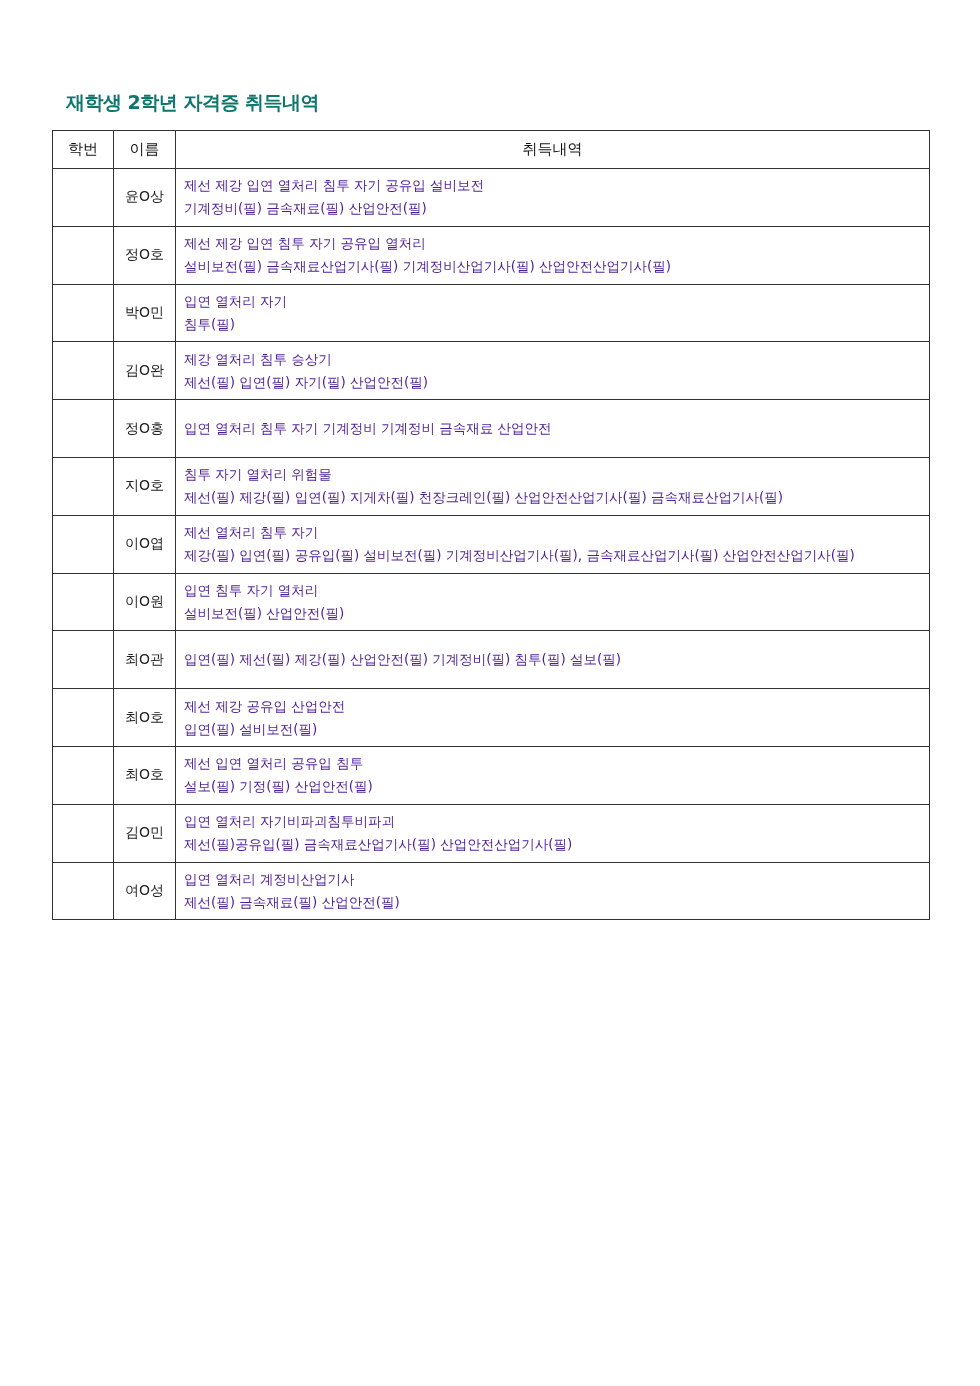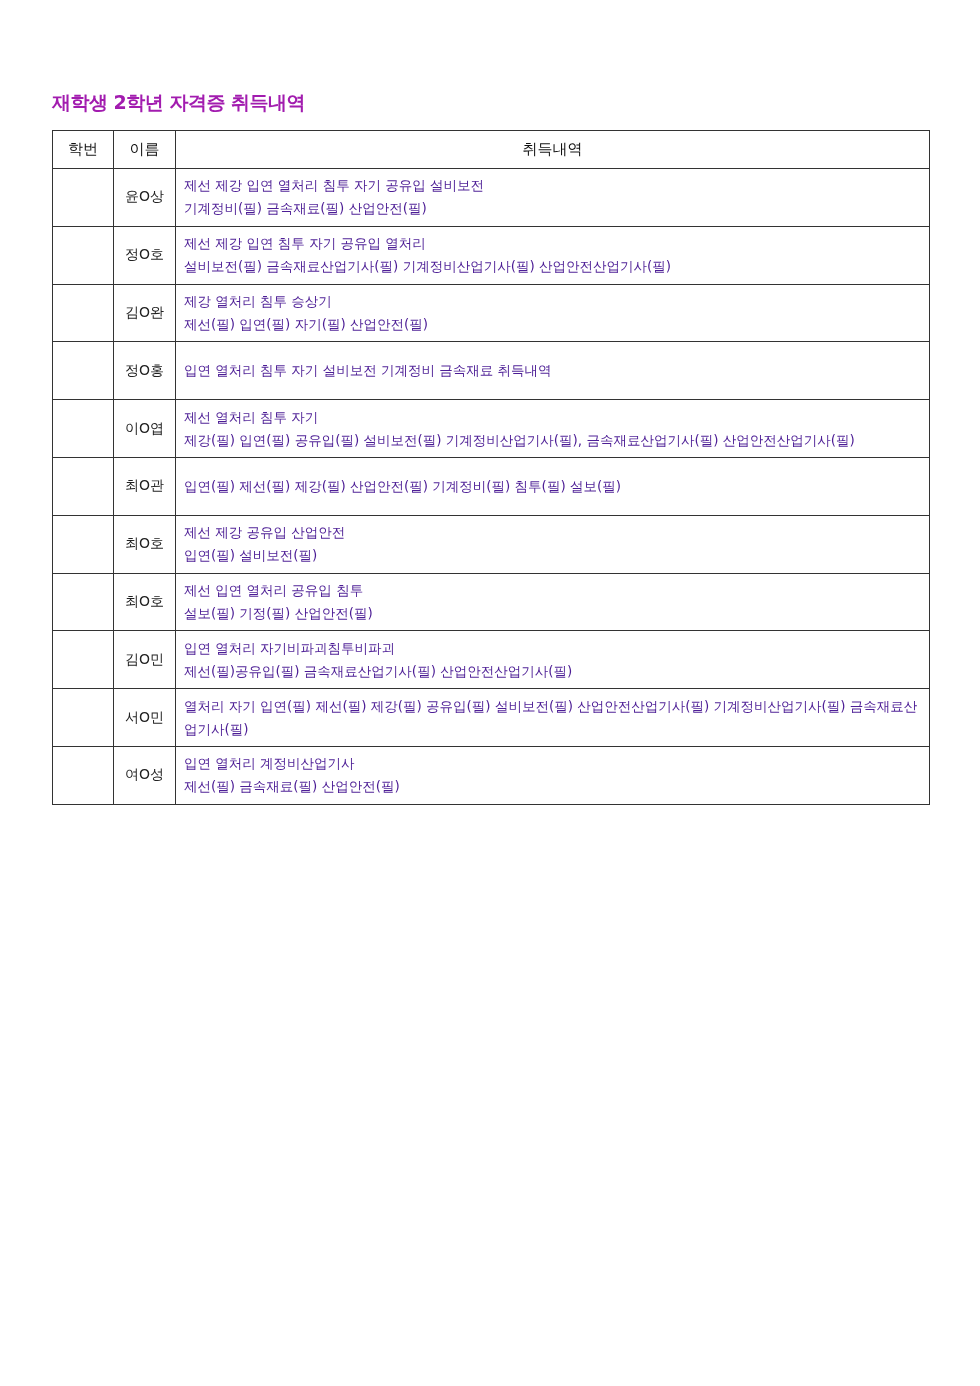--- a/index.html
+++ b/index.html
@@ -9,26 +9,26 @@
     }
     body {
       width: 980px;
       height: 1386px;
       position: relative;
       font-family: "DejaVu Sans", "Liberation Sans", sans-serif;
       color: #111;
     }
     .doc-title {
       position: absolute;
-      left: 52px;
+      left: 66px;
       top: 90px;
       font-size: 19px;
       font-weight: bold;
       letter-spacing: -0.5px;
-      color: #a21caf;
+      color: #0f766e;
     }
     table.cert-table {
       position: absolute;
       left: 52px;
       top: 130px;
       width: 878px;
       border-collapse: collapse;
       table-layout: fixed;
     }
     table.cert-table th,
@@ -101,39 +101,63 @@
       <tr>
         <td class="cell-id"></td>
         <td class="cell-name">정O호</td>
         <td class="cell-detail">
           <span class="detail-line">제선 제강 입연 침투 자기 공유입 열처리</span>
           <span class="detail-line">설비보전(필) 금속재료산업기사(필) 기계정비산업기사(필) 산업안전산업기사(필)</span>
         </td>
       </tr>
       <tr>
         <td class="cell-id"></td>
+        <td class="cell-name">박O민</td>
+        <td class="cell-detail">
+          <span class="detail-line">입연 열처리 자기</span>
+          <span class="detail-line">침투(필)</span>
+        </td>
+      </tr>
+      <tr>
+        <td class="cell-id"></td>
         <td class="cell-name">김O완</td>
         <td class="cell-detail">
           <span class="detail-line">제강 열처리 침투 승상기</span>
           <span class="detail-line">제선(필) 입연(필) 자기(필) 산업안전(필)</span>
         </td>
       </tr>
       <tr>
         <td class="cell-id"></td>
         <td class="cell-name">정O홍</td>
         <td class="cell-detail">
-          <span class="detail-line">입연 열처리 침투 자기 설비보전 기계정비 금속재료 취득내역</span>
+          <span class="detail-line">입연 열처리 침투 자기 기계정비 기계정비 금속재료 산업안전</span>
+        </td>
+      </tr>
+      <tr>
+        <td class="cell-id"></td>
+        <td class="cell-name">지O호</td>
+        <td class="cell-detail">
+          <span class="detail-line">침투 자기 열처리 위험물</span>
+          <span class="detail-line">제선(필) 제강(필) 입연(필) 지게차(필) 천장크레인(필) 산업안전산업기사(필) 금속재료산업기사(필)</span>
         </td>
       </tr>
       <tr>
         <td class="cell-id"></td>
         <td class="cell-name">이O엽</td>
         <td class="cell-detail">
           <span class="detail-line">제선 열처리 침투 자기</span>
           <span class="detail-line">제강(필) 입연(필) 공유입(필) 설비보전(필) 기계정비산업기사(필), 금속재료산업기사(필) 산업안전산업기사(필)</span>
+        </td>
+      </tr>
+      <tr>
+        <td class="cell-id"></td>
+        <td class="cell-name">이O원</td>
+        <td class="cell-detail">
+          <span class="detail-line">입연 침투 자기 열처리</span>
+          <span class="detail-line">설비보전(필) 산업안전(필)</span>
         </td>
       </tr>
       <tr>
         <td class="cell-id"></td>
         <td class="cell-name">최O관</td>
         <td class="cell-detail">
           <span class="detail-line">입연(필) 제선(필) 제강(필) 산업안전(필) 기계정비(필) 침투(필) 설보(필)</span>
         </td>
       </tr>
       <tr>
@@ -155,27 +179,20 @@
       <tr>
         <td class="cell-id"></td>
         <td class="cell-name">김O민</td>
         <td class="cell-detail">
           <span class="detail-line">입연 열처리 자기비파괴침투비파괴</span>
           <span class="detail-line">제선(필)공유입(필) 금속재료산업기사(필) 산업안전산업기사(필)</span>
         </td>
       </tr>
       <tr>
         <td class="cell-id"></td>
-        <td class="cell-name">서O민</td>
-        <td class="cell-detail">
-          <span class="detail-line wrap">열처리 자기 입연(필) 제선(필) 제강(필) 공유입(필) 설비보전(필) 산업안전산업기사(필) 기계정비산업기사(필) 금속재료산업기사(필)</span>
-        </td>
-      </tr>
-      <tr>
-        <td class="cell-id"></td>
         <td class="cell-name">여O성</td>
         <td class="cell-detail">
           <span class="detail-line">입연 열처리 계정비산업기사</span>
           <span class="detail-line">제선(필) 금속재료(필) 산업안전(필)</span>
         </td>
       </tr>
     </tbody>
 </table>
 
 </body></html>

